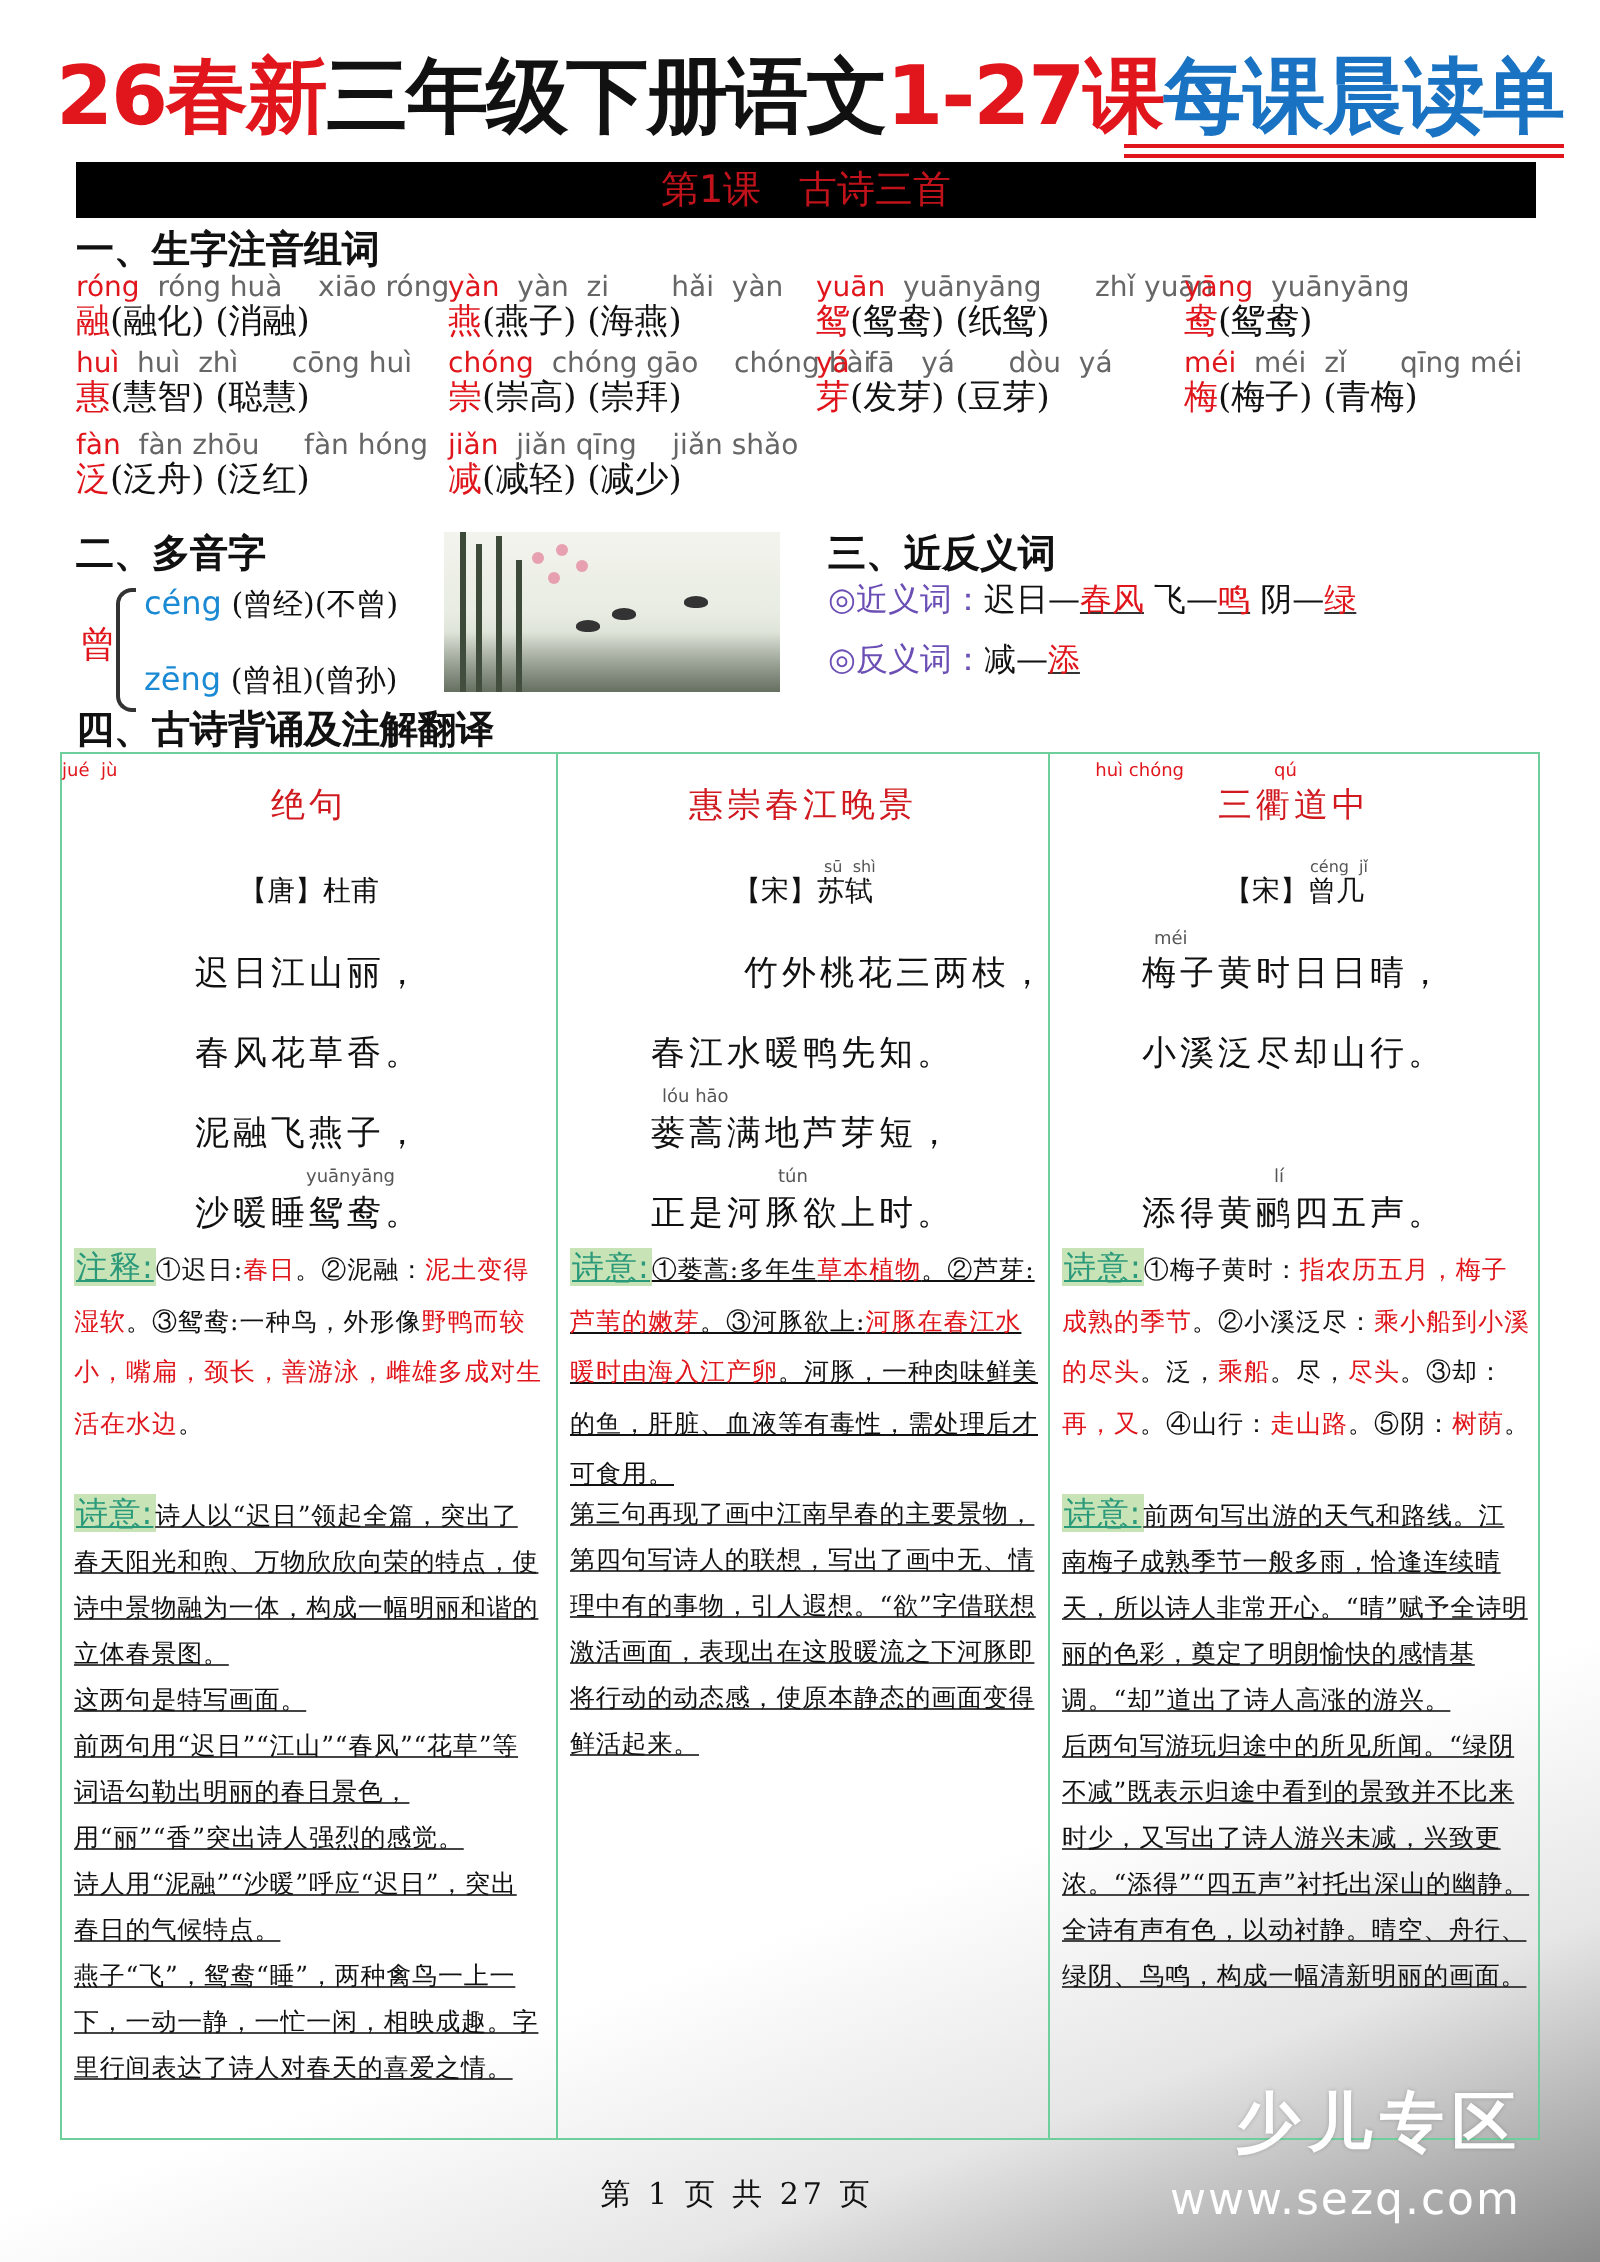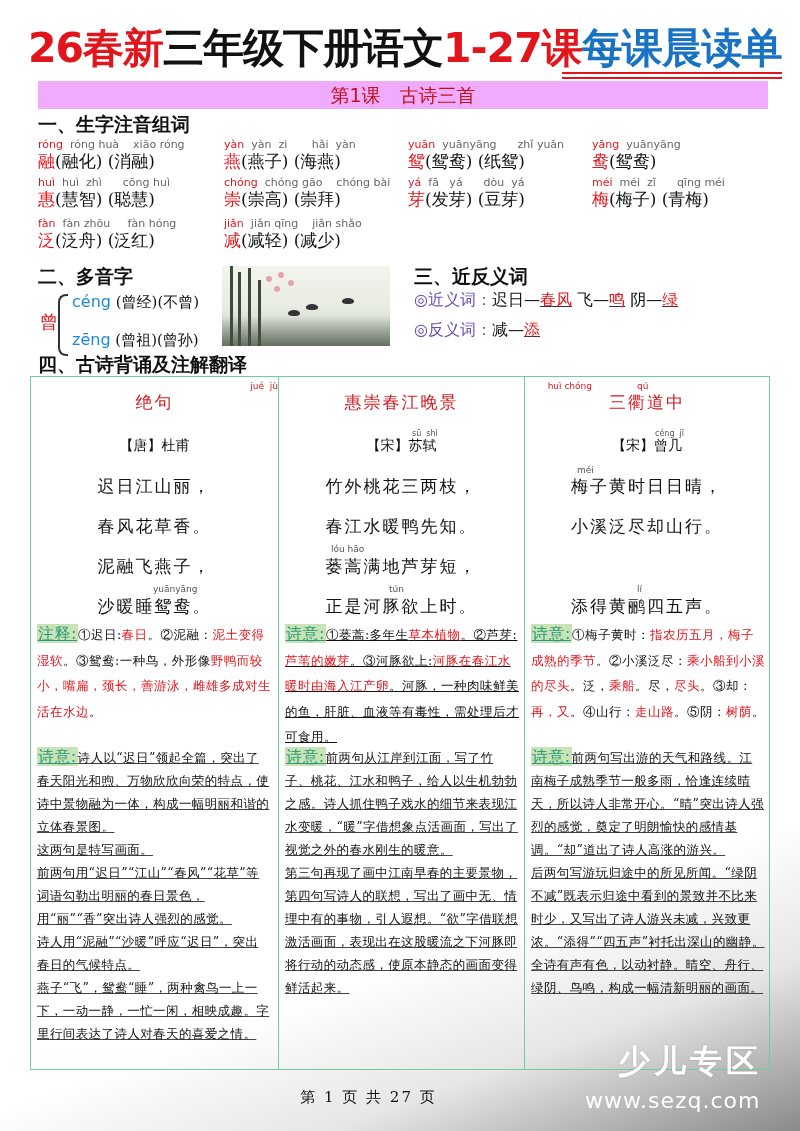--- a/index.html
+++ b/index.html
@@ -18,30 +18,30 @@
   }
   .title .red { color: #e0161c; }
   .title .blk { color: #111; }
   .title .blue { color: #1a73c2; }
   .title-underline {
     position: absolute; left: 562px; top: 72px; width: 220px; height: 7px;
     border-top: 2px solid #e0161c; border-bottom: 2px solid #e0161c;
   }
   .lesson-bar {
     position: absolute; left: 38px; top: 81px; width: 730px; height: 28px;
-    background: #f0abfc; text-align: center;
+    background: #000000; text-align: center;
     font-size: 19px; color: #c0121a; line-height: 28px;
     font-family: "DejaVu Sans", "Liberation Sans", sans-serif;
   }
   .sec-head {
     position: absolute; font-family: "DejaVu Sans", "Liberation Sans", sans-serif;
     font-weight: bold; font-size: 19px; color: #111;
   }
   .vocab { position: absolute; }
-  .vocab .py { font-family: "DejaVu Sans", "Liberation Sans", sans-serif; font-size: 11px; color: #666; white-space: pre; height: 11px; line-height: 11px; }
+  .vocab .py { font-family: "DejaVu Sans", "Liberation Sans", sans-serif; font-size: 14px; color: #666; white-space: pre; height: 11px; line-height: 11px; }
   .vocab .py .pyr { color: #e0161c; }
   .vocab .hz { font-size: 17px; white-space: nowrap; line-height: 22px; }
   .vocab .hz .key { color: #e0161c; }
   .poly { position: absolute; left: 40px; top: 292px; }
   .poly .char { position: absolute; left: 0; top: 18px; color: #e0161c; font-size: 18px; }
   .poly .brace { position: absolute; left: 18px; top: 2px; width: 10px; height: 62px; border: 2px solid #333; border-right: none; border-radius: 8px 0 0 8px; }
   .poly .line { position: absolute; left: 32px; font-size: 15px; white-space: nowrap; }
   .poly .line .py { color: #1a8ad4; font-family: "DejaVu Sans", "Liberation Sans", sans-serif; font-size: 16px; }
   .painting {
     position: absolute; left: 222px; top: 266px; width: 168px; height: 80px;
@@ -55,21 +55,21 @@
   .syn { position: absolute; left: 414px; font-size: 16px; white-space: nowrap; }
   .syn .circ { color: #6b4fb5; }
   .syn .ans { color: #e0161c; text-decoration: underline; text-decoration-color: #333; }
   .poem-table {
     position: absolute; left: 30px; top: 376px; width: 740px; height: 694px;
     border: 1.5px solid #6ecf9a; display: flex;
   }
   .col { position: relative; height: 100%; }
   .col + .col { border-left: 1.5px solid #6ecf9a; }
   .col1 { width: 247px; } .col2 { width: 246px; } .col3 { width: 245px; }
-  .ptitle-py { position: absolute; left: 0; width: 100%; text-align: right; font-family: "DejaVu Sans", "Liberation Sans", sans-serif; font-size: 9px; color: #e0161c; white-space: pre; }
+  .ptitle-py { position: absolute; left: 0; width: 100%; text-align: left; font-family: "DejaVu Sans", "Liberation Sans", sans-serif; font-size: 9px; color: #e0161c; white-space: pre; }
   .ptitle { position: absolute; left: 0; width: 100%; text-align: center; font-size: 17px; color: #d01a20; letter-spacing: 2px; }
   .author-py { position: absolute; font-family: "DejaVu Sans", "Liberation Sans", sans-serif; font-size: 8px; color: #555; white-space: pre; }
   .author { position: absolute; left: 0; width: 100%; text-align: center; font-size: 14px; }
   .pline-py { position: absolute; font-family: "DejaVu Sans", "Liberation Sans", sans-serif; font-size: 9px; color: #555; white-space: pre; }
   .pline { position: absolute; left: 0; width: 100%; text-align: center; font-size: 17px; letter-spacing: 2px; }
   .note { position: absolute; left: 6px; width: 234px; font-size: 12.5px; line-height: 25.5px; letter-spacing: 0.5px; }
   .tag { background: #c8e3b6; color: #2b9a7a; font-size: 16px; text-decoration: underline; padding: 0 1px; font-family: "DejaVu Sans", "Liberation Sans", sans-serif; }
   .r { color: #e0161c; }
   .meaning { position: absolute; left: 6px; width: 234px; font-size: 12.5px; line-height: 23px; letter-spacing: 0.4px; }
   .meaning p { text-decoration: underline; text-decoration-color: #444; }
@@ -195,50 +195,49 @@
       <p>诗人用“泥融”“沙暖”呼应“迟日”，突出春日的气候特点。</p>
       <p>燕子“飞”，鸳鸯“睡”，两种禽鸟一上一下，一动一静，一忙一闲，相映成趣。字里行间表达了诗人对春天的喜爱之情。</p>
     </div>
   </div>
 
   <div class="col col2">
     <div class="ptitle-py" style="top:4px; text-align:right; left:68px;">huì chóng</div>
     <div class="ptitle" style="top:14px;">惠崇春江晚景</div>
     <div class="author-py" style="left:133px; top:52px;">sū  shì</div>
     <div class="author" style="top:60px;">【宋】苏轼</div>
-    <div class="pline" style="top:98px;">竹外桃花三两枝，</div>
+    <div class="pline" style="top:98px;text-align:right;">竹外桃花三两枝，</div>
     <div class="pline" style="top:138px;">春江水暖鸭先知。</div>
     <div class="pline-py" style="left:52px; top:167px;">lóu hāo</div>
     <div class="pline" style="top:178px;">蒌蒿满地芦芽短，</div>
     <div class="pline-py" style="left:110px; top:207px;">tún</div>
     <div class="pline" style="top:218px;">正是河豚欲上时。</div>
     <div class="note" style="top:244px;text-decoration:underline;">
       <span class="tag">诗意:</span><span>①蒌蒿:多年生</span><span class="r">草本植物</span><span>。②芦芽:</span><span class="r">芦苇的嫩芽</span><span>。③河豚欲上:</span><span class="r">河豚在春江水暖时由海入江产卵</span><span>。河豚，一种肉味鲜美的鱼，肝脏、血液等有毒性，需处理后才可食用。</span>
     </div>
     <div class="meaning" style="top:368px;">
-      <p><span class="tag">诗意:</span><span>前两句从江岸到江面，写了竹子、桃花、江水和鸭子，给人以生机勃勃之感。诗人抓住鸭子戏水的细节来表现江水变暖，“暖”字借想象点活画面，写出了视觉之外的春水刚生的暖意。</span></p>
       <p>第三句再现了画中江南早春的主要景物，第四句写诗人的联想，写出了画中无、情理中有的事物，引人遐想。“欲”字借联想激活画面，表现出在这股暖流之下河豚即将行动的动态感，使原本静态的画面变得鲜活起来。</p>
     </div>
   </div>
 
   <div class="col col3">
     <div class="ptitle-py" style="top:4px; text-align:left; left:112px;">qú</div>
     <div class="ptitle" style="top:14px;">三衢道中</div>
     <div class="author-py" style="left:130px; top:52px;">céng  jǐ</div>
     <div class="author" style="top:60px;">【宋】曾几</div>
     <div class="pline-py" style="left:52px; top:88px;">méi</div>
     <div class="pline" style="top:98px;">梅子黄时日日晴，</div>
     <div class="pline" style="top:138px;">小溪泛尽却山行。</div>
     <div class="pline-py" style="left:112px; top:207px;">lí</div>
     <div class="pline" style="top:218px;">添得黄鹂四五声。</div>
     <div class="note" style="top:244px;">
       <span class="tag">诗意:</span><span>①梅子黄时：</span><span class="r">指农历五月，梅子成熟的季节</span><span>。②小溪泛尽：</span><span class="r">乘小船到小溪的尽头</span><span>。泛，</span><span class="r">乘船</span><span>。尽，</span><span class="r">尽头</span><span>。③却：</span><span class="r">再，又</span><span>。④山行：</span><span class="r">走山路</span><span>。⑤阴：</span><span class="r">树荫</span><span>。</span>
     </div>
     <div class="meaning" style="top:368px;">
-      <p><span class="tag">诗意:</span><span>前两句写出游的天气和路线。江南梅子成熟季节一般多雨，恰逢连续晴天，所以诗人非常开心。“晴”突出诗人强烈的感觉，奠定了明朗愉快的感情基调。“却”道出了诗人高涨的游兴。</span></p>
+      <p><span class="tag">诗意:</span><span>前两句写出游的天气和路线。江南梅子成熟季节一般多雨，恰逢连续晴天，所以诗人非常开心。“晴”赋予全诗明丽的色彩，奠定了明朗愉快的感情基调。“却”道出了诗人高涨的游兴。</span></p>
       <p>后两句写游玩归途中的所见所闻。“绿阴不减”既表示归途中看到的景致并不比来时少，又写出了诗人游兴未减，兴致更浓。“添得”“四五声”衬托出深山的幽静。全诗有声有色，以动衬静。晴空、舟行、绿阴、鸟鸣，构成一幅清新明丽的画面。</p>
     </div>
   </div>
 </div>
 
 <div class="footer">第 1 页 共 27 页</div>
 <div class="brand">少儿专区</div>
 <div class="brand-url">www.sezq.com</div>
 
 </body></html>

